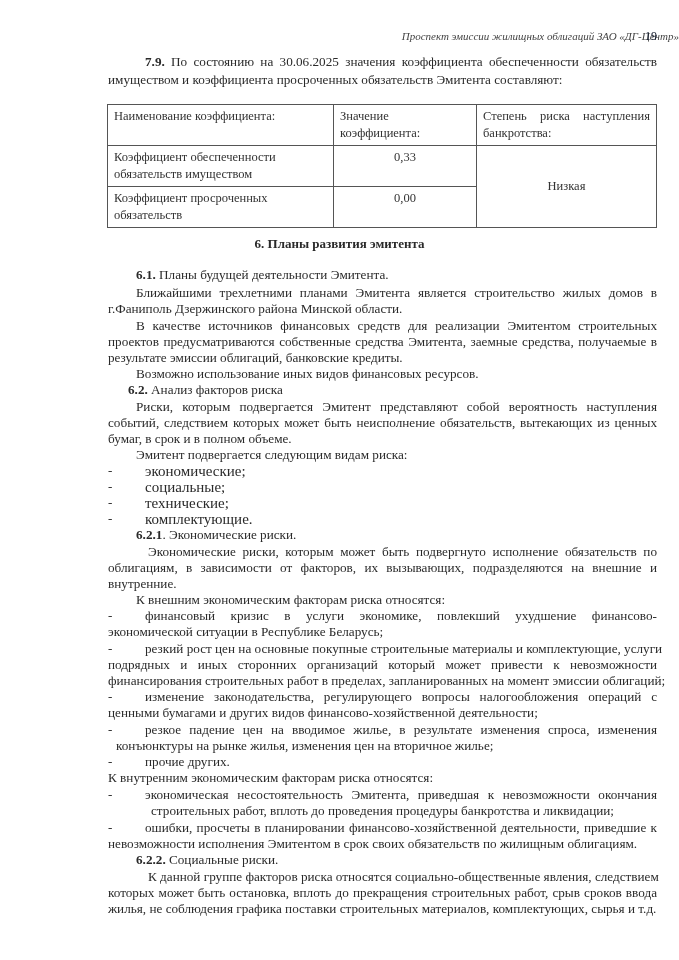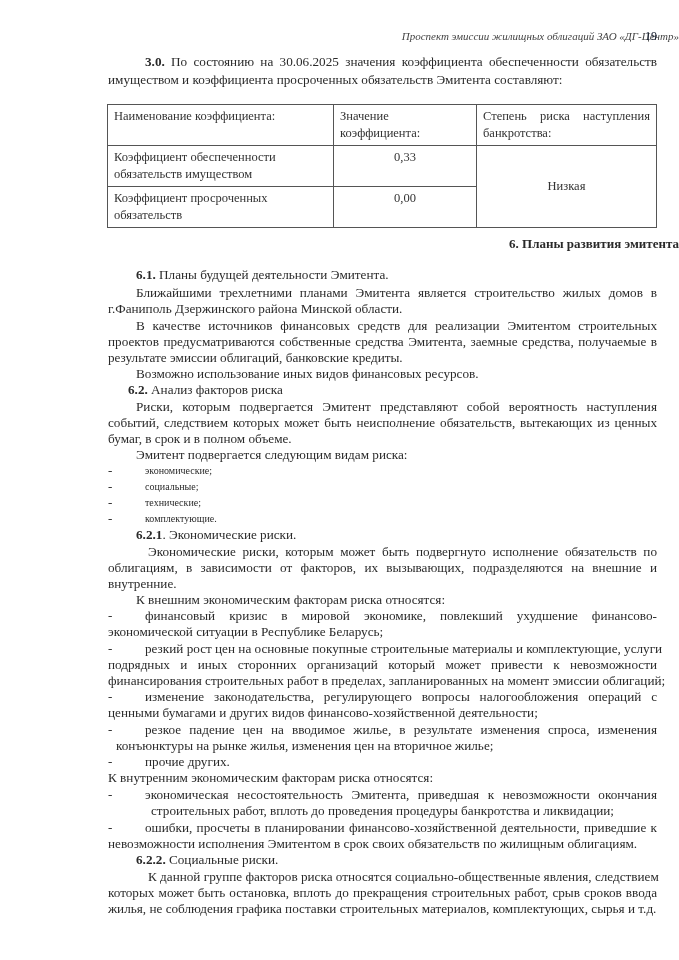--- a/index.html
+++ b/index.html
@@ -15,47 +15,47 @@
   }
   .hdr-page { left: 645px; top: 29px; font-size: 12px; color: #0f172a; }
   .line {
     position: absolute; left: 108px; width: 549px;
     font-size: 13.2px; line-height: 16px; white-space: nowrap;
   }
   .j { text-align: justify; text-align-last: justify; }
   .ind1 { padding-left: 28px; width: 521px; }
   .ind2 { padding-left: 37px; width: 512px; }
   .dash { position: absolute; left: 108px; font-size: 13px; }
-  .dtext { position: absolute; left: 145px; width: 512px; font-size: 10px; line-height: 16px; white-space: nowrap; }
+  .dtext { position: absolute; left: 145px; width: 512px; font-size: 15px; line-height: 16px; white-space: nowrap; }
   b { font-weight: bold; }
 
   table.coef {
     position: absolute; left: 107px; top: 104px; width: 550px; height: 112px;
     border-collapse: collapse; font-size: 12.5px; color: #333;
   }
   table.coef td {
     border: 1px solid #555; vertical-align: top; padding: 3px 6px; line-height: 17px;
   }
   .c1 { width: 213px; }
   .c2 { width: 130px; }
   .center { text-align: center; }
   .mid { vertical-align: middle !important; }
   .justify-cell { text-align: justify; text-align-last: justify; }
   .h6 {
-    position: absolute; left: 0; width: 679px; top: 236px; text-align: right;
+    position: absolute; left: 0; width: 679px; top: 236px; text-align: center;
     font-weight: bold; font-size: 13px;
   }
 </style>
 </head>
 <body>
 
 <div class="abs hdr-title">Проспект эмиссии жилищных облигаций ЗАО «ДГ-Центр»</div>
 <div class="abs hdr-page">19</div>
 
-<div class="line j ind2" style="top:54px;"><b>3.0.</b><span> По состоянию на 30.06.2025 значения коэффициента обеспеченности обязательств</span></div>
+<div class="line j ind2" style="top:54px;"><b>7.9.</b><span> По состоянию на 30.06.2025 значения коэффициента обеспеченности обязательств</span></div>
 <div class="line" style="top:72px;">имуществом и коэффициента просроченных обязательств Эмитента составляют:</div>
 
 <table class="coef">
   <tbody>
       <tr style="height:39px;">
     <td class="c1"><span>Наименование коэффициента:</span></td>
     <td class="c2">
           <div>Значение</div>
           <div>коэффициента:</div>
         </td>
@@ -107,21 +107,21 @@
 <div class="dash" style="top:511px;">-</div>
 <div class="dtext" style="top:511px;">комплектующие.</div>
 
 <div class="line ind1" style="top:527px;"><b>6.2.1</b><span>. Экономические риски.</span></div>
 <div class="line j" style="top:544px; padding-left:40px; width:509px;">Экономические риски, которым может быть подвергнуто исполнение обязательств по</div>
 <div class="line j" style="top:560px;">облигациям, в зависимости от факторов, их вызывающих, подразделяются на внешние и</div>
 <div class="line" style="top:576px;">внутренние.</div>
 <div class="line ind1" style="top:592px;">К внешним экономическим факторам риска относятся:</div>
 
 <div class="dash" style="top:608px;">-</div>
-<div class="line j ind2" style="top:608px;">финансовый кризис в мировой экономике, повлекший ухудшение финансово-</div>
+<div class="line j ind2" style="top:608px;">финансовый кризис в услуги экономике, повлекший ухудшение финансово-</div>
 <div class="line" style="top:624px;">экономической ситуации в Республике Беларусь;</div>
 
 <div class="dash" style="top:641px;">-</div>
 <div class="line j ind2" style="top:641px;">резкий рост цен на основные покупные строительные материалы и комплектующие, услуги</div>
 <div class="line j" style="top:657px;">подрядных и иных сторонних организаций который может привести к невозможности</div>
 <div class="line" style="top:673px;">финансирования строительных работ в пределах, запланированных на момент эмиссии облигаций;</div>
 
 <div class="dash" style="top:689px;">-</div>
 <div class="line j ind2" style="top:689px;">изменение законодательства, регулирующего вопросы налогообложения операций с</div>
 <div class="line" style="top:705px;">ценными бумагами и других видов финансово-хозяйственной деятельности;</div>

